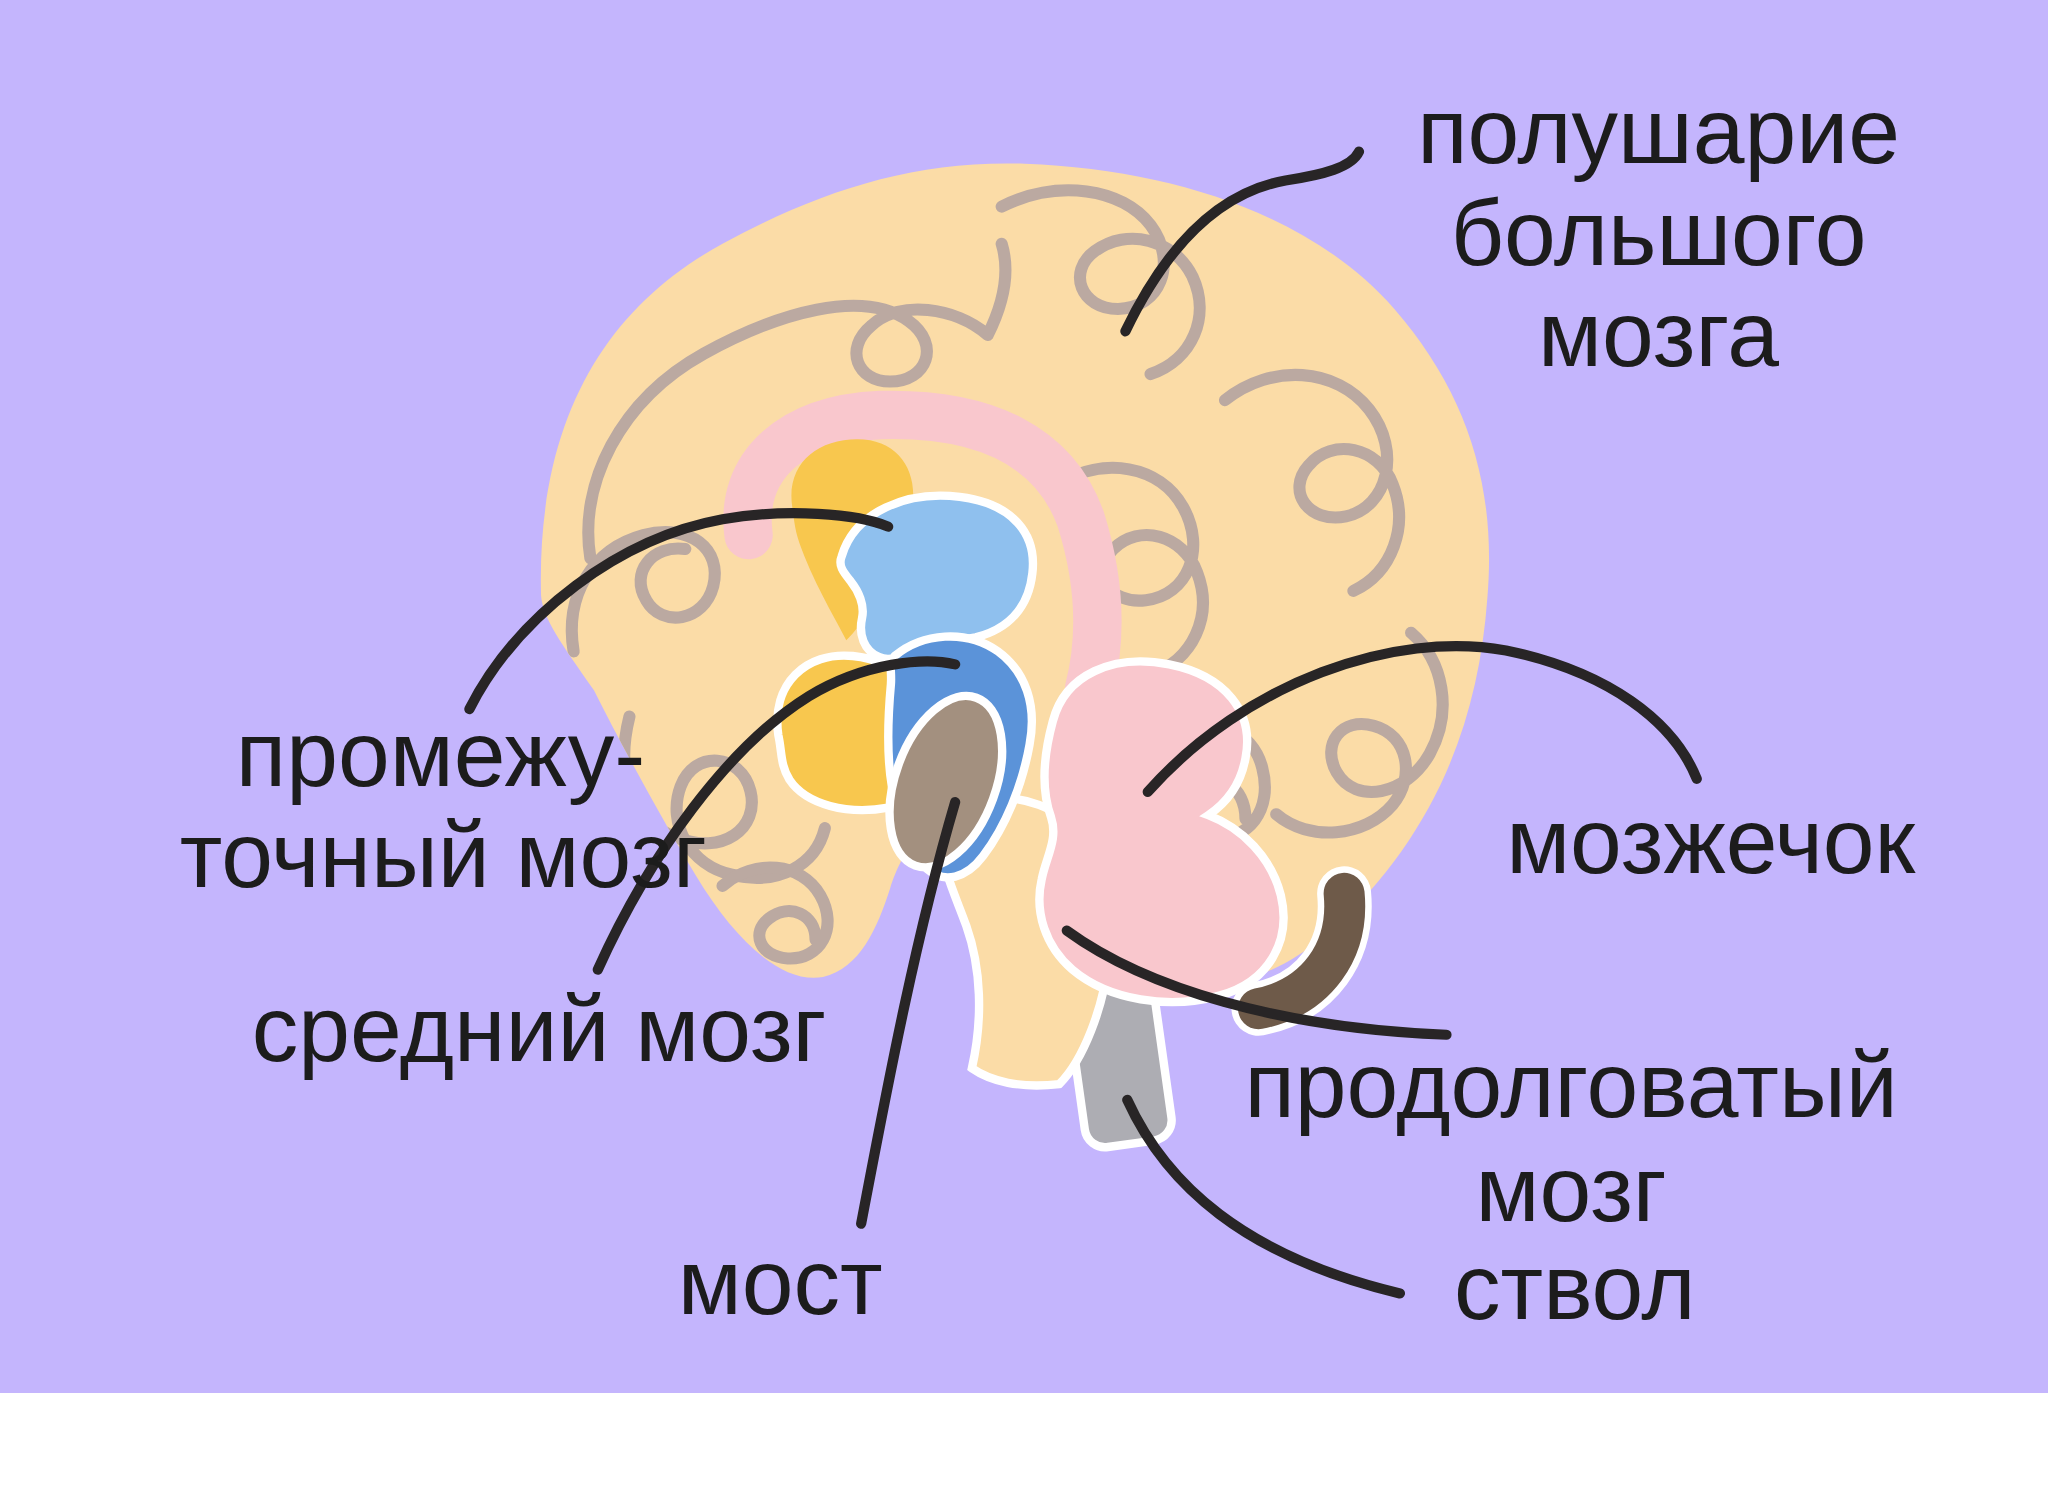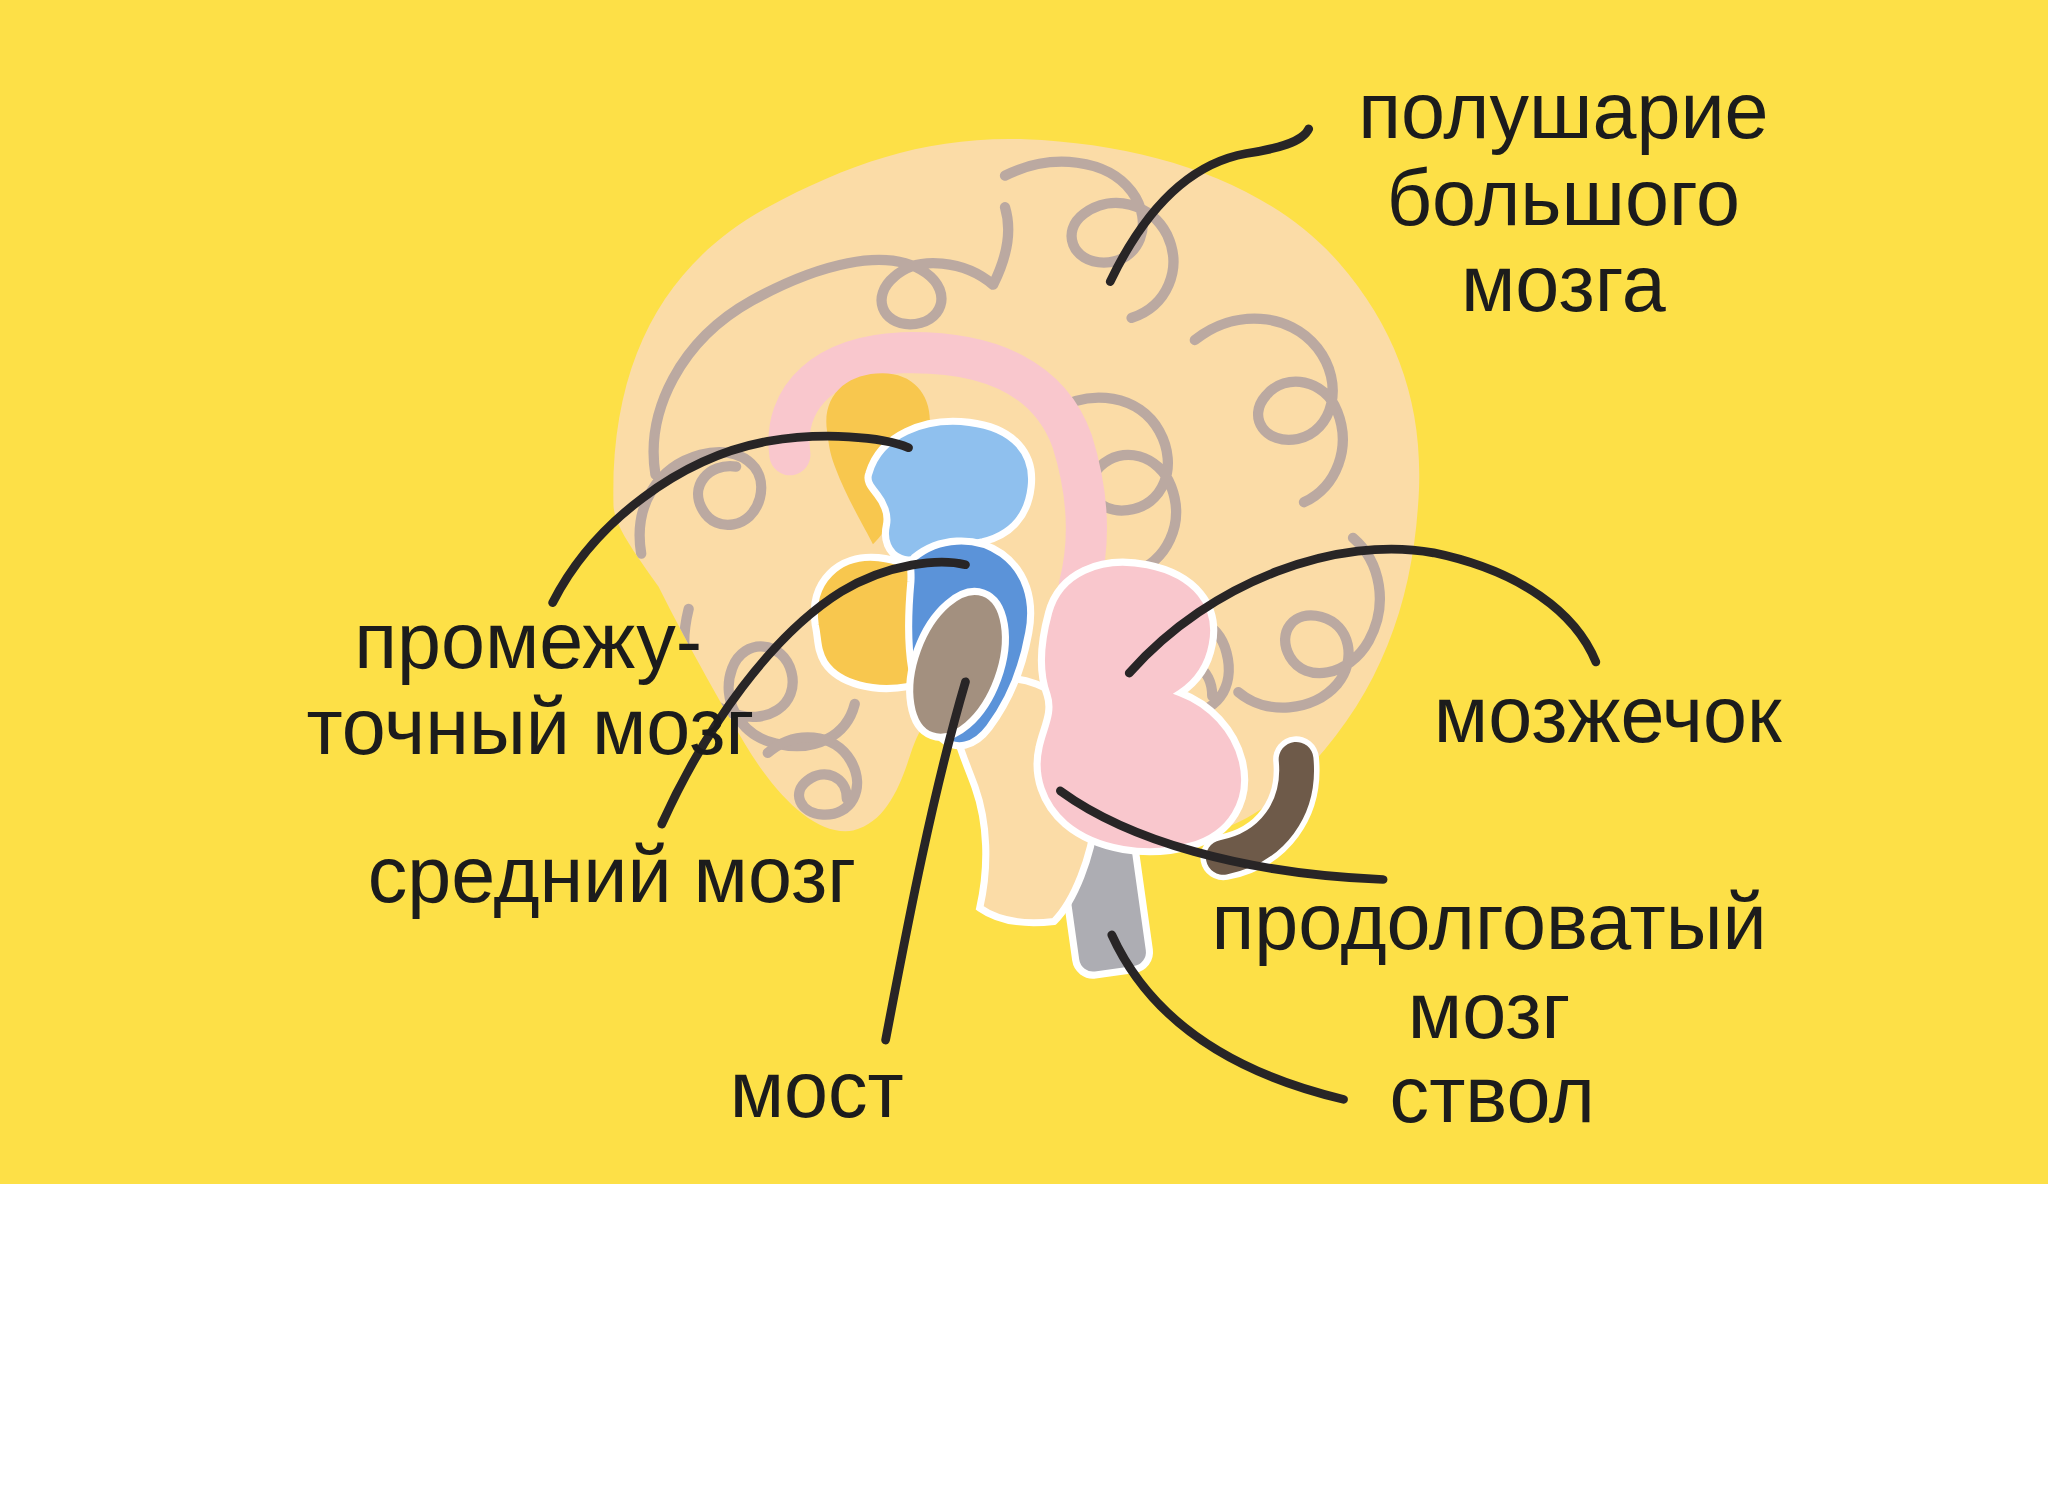--- a/index.html
+++ b/index.html
@@ -3,22 +3,22 @@
 <meta charset="utf-8">
 <style>
   html, body {
     margin: 0;
     padding: 0;
     background: #ffffff;
   }
   .stage {
     position: relative;
     width: 2048px;
-    height: 1184px;
-    background: #fde047;
+    height: 1393px;
+    background: #c4b5fd;
     overflow: hidden;
   }
   svg.diagram {
     display: block;
     width: 100%;
     height: 100%;
   }
   text.lbl {
     font-family: "Liberation Sans", "DejaVu Sans", sans-serif;
     font-size: 100px;

